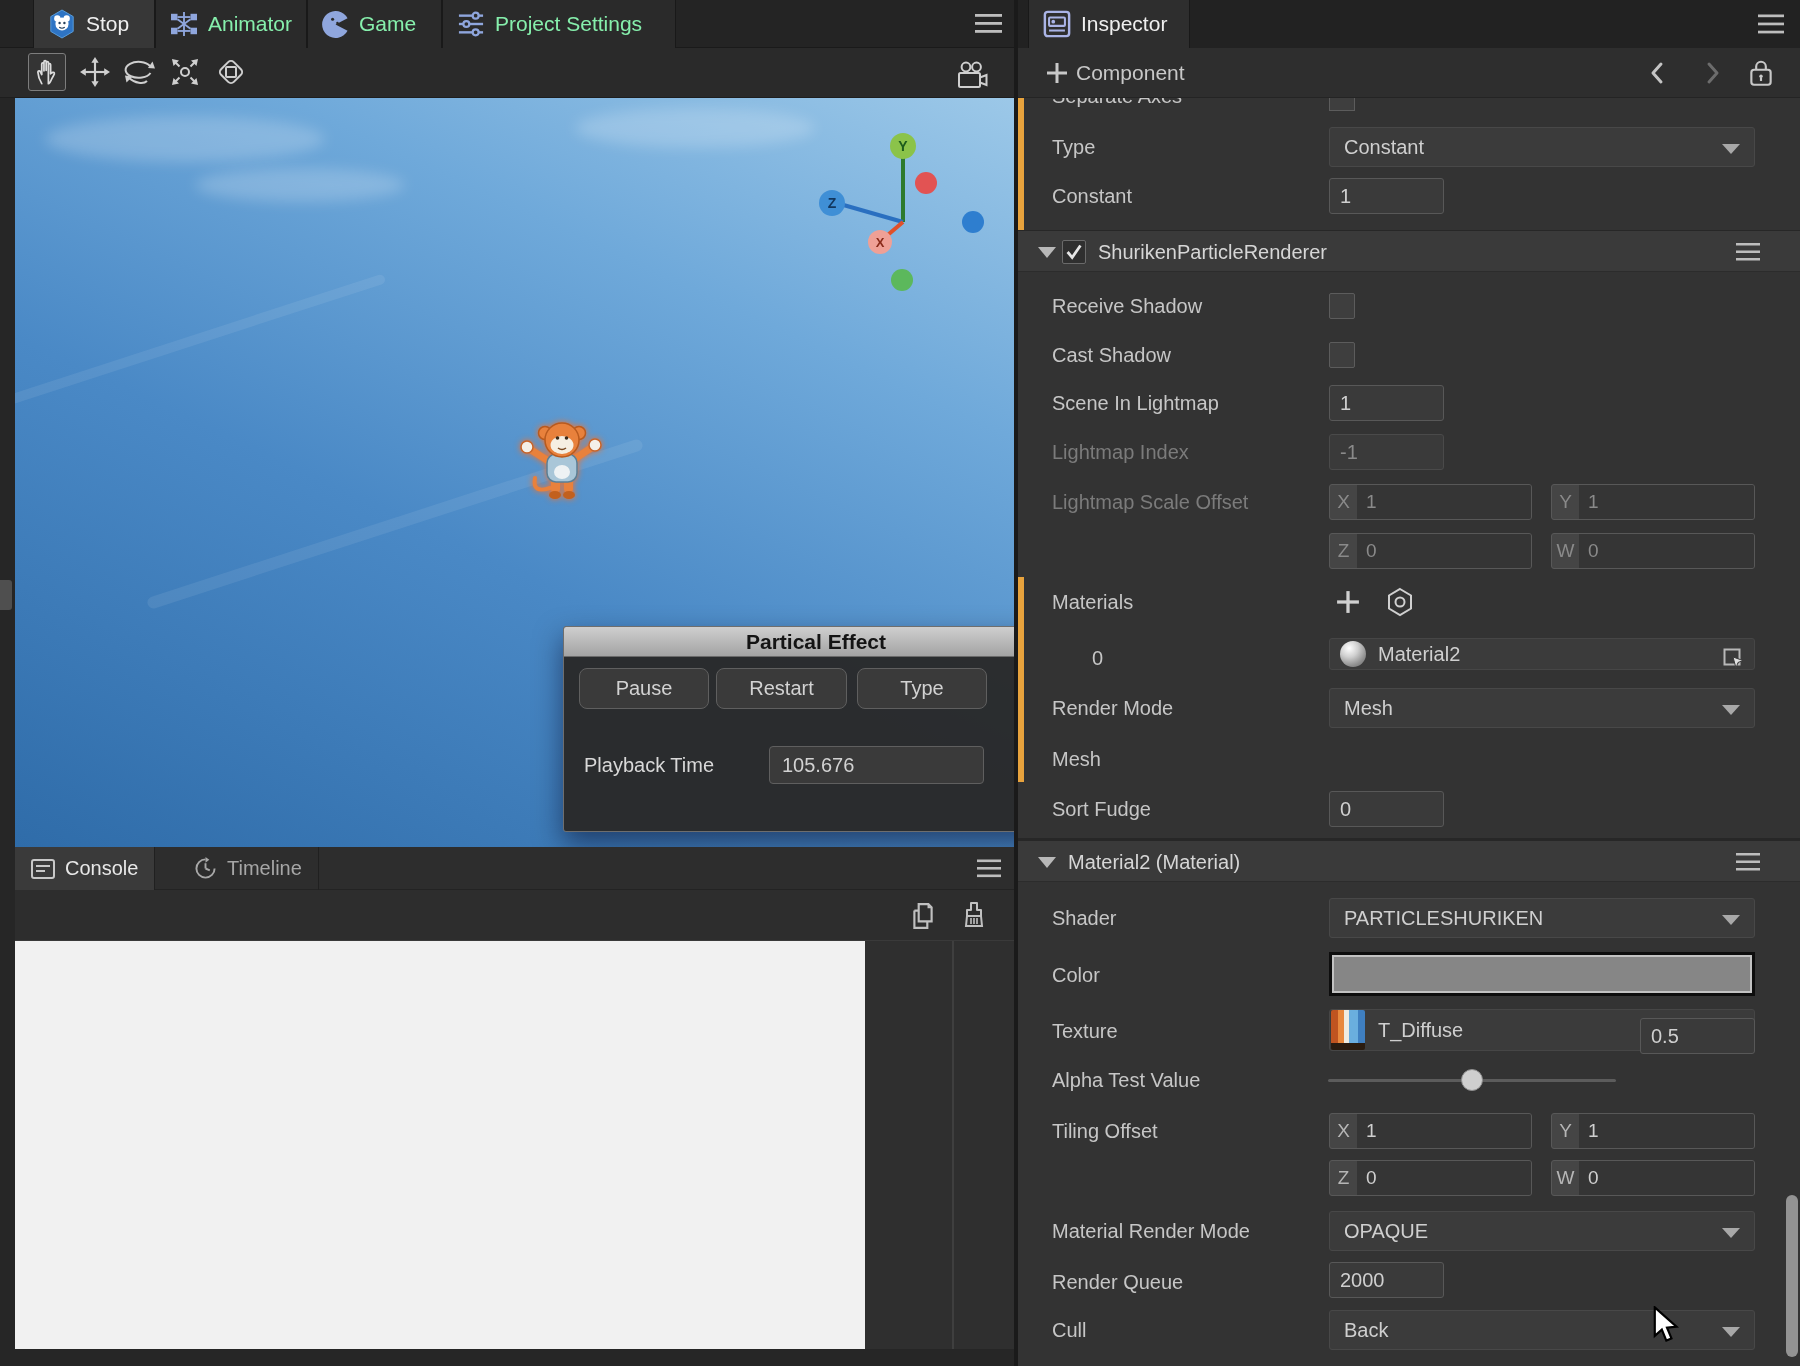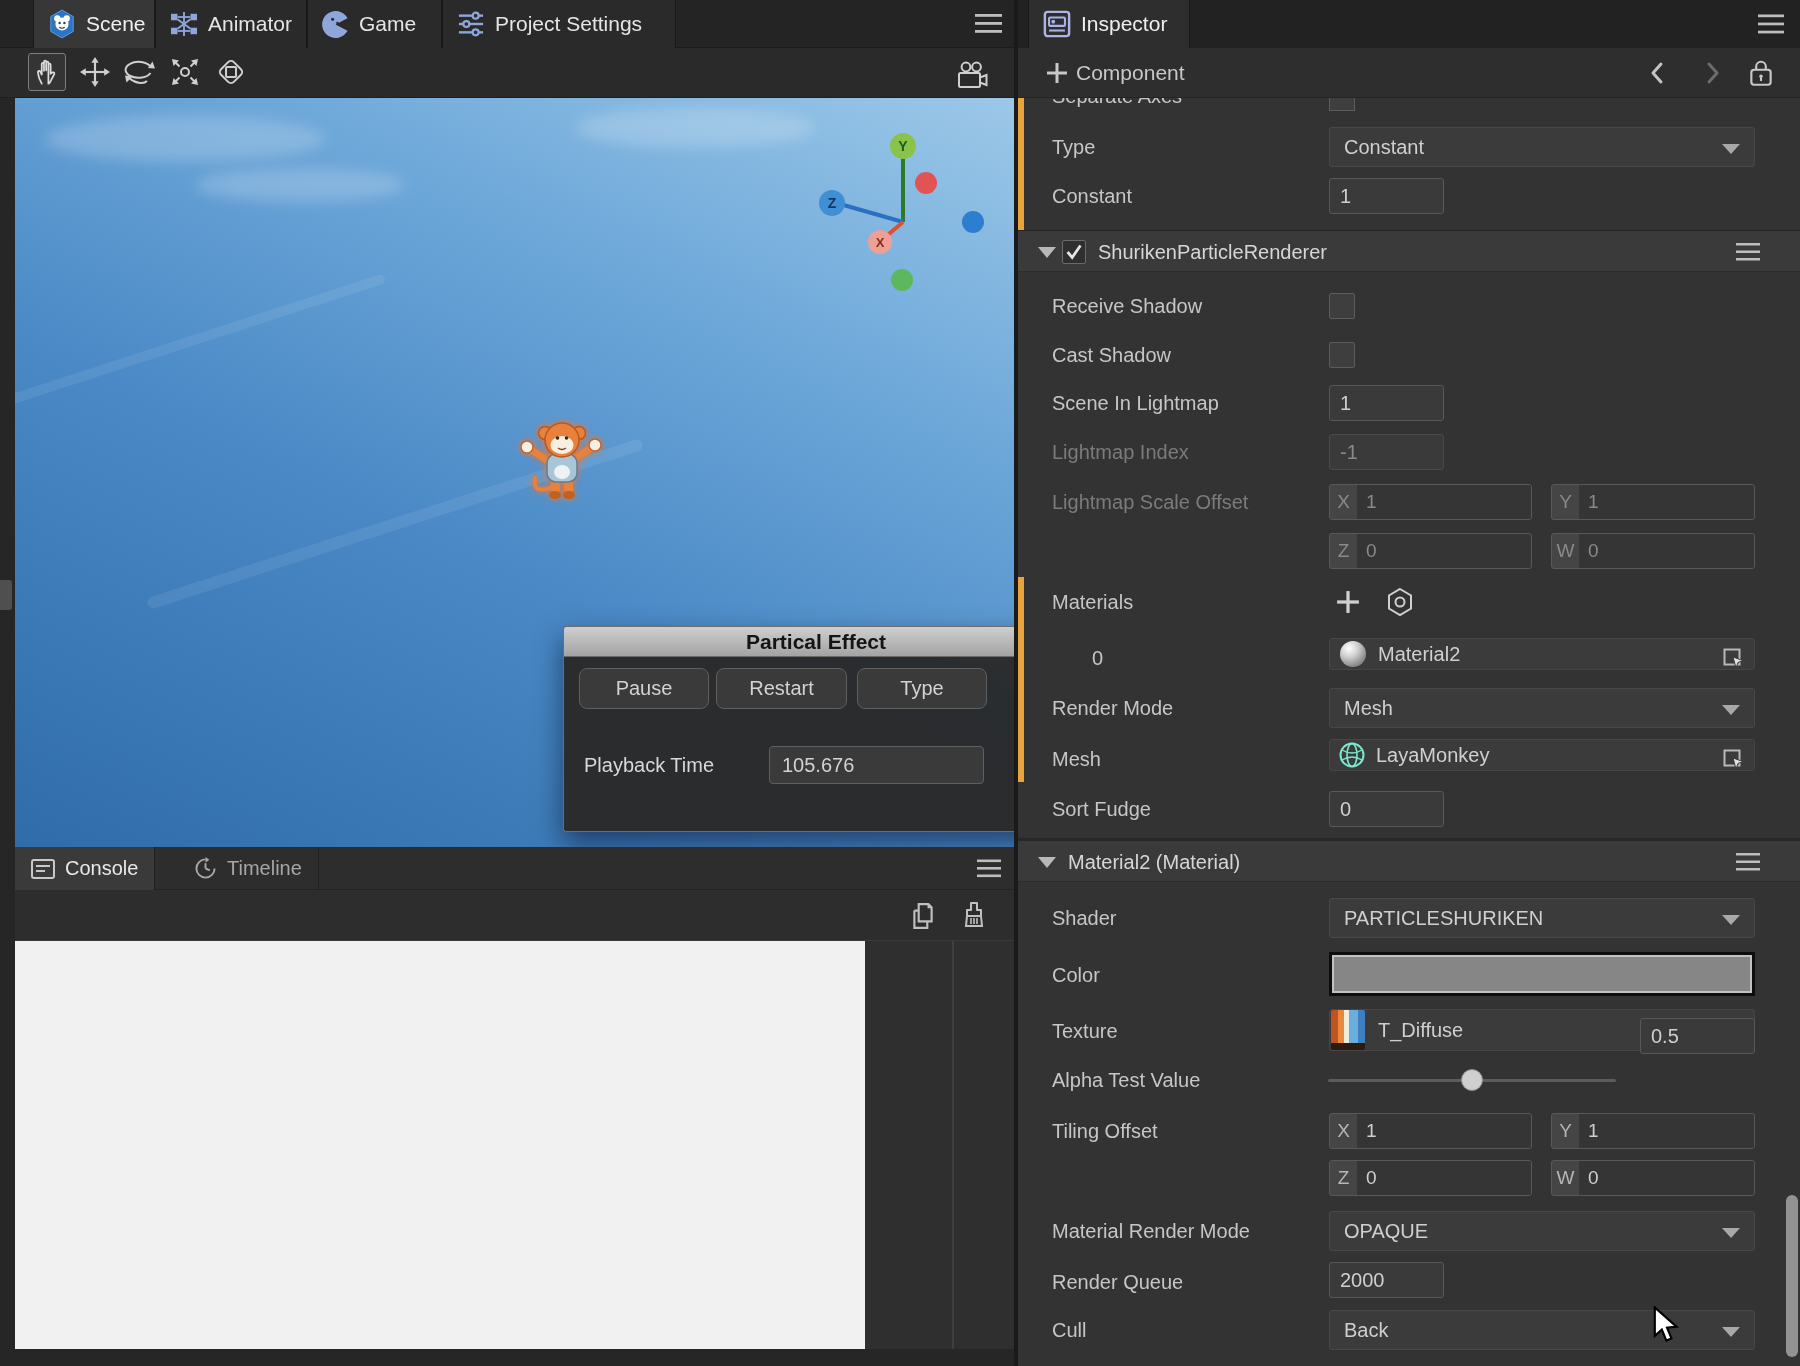--- a/index.html
+++ b/index.html
@@ -2,21 +2,21 @@
 <html><head>
 <meta charset="utf-8">
 <style>
   *{margin:0;padding:0;box-sizing:border-box}
   html,body{background:#111;font-family:"Liberation Sans",sans-serif}
   #root{position:relative;width:1800px;height:1366px;background:#2e2e2e;overflow:hidden}
   .abs{position:absolute}
   svg{display:block}
   
   .tabbar{background:#242424;border-bottom:1px solid #1a1a1a}
-  .tab{position:absolute;top:0;height:48px;display:flex;align-items:center;gap:10px;padding:0 14px;background:#2a2a2a;border-right:1px solid #191919;border-left:1px solid #191919;color:#e5e5e5;font-size:21px;white-space:nowrap}
+  .tab{position:absolute;top:0;height:48px;display:flex;align-items:center;gap:10px;padding:0 14px;background:#2a2a2a;border-right:1px solid #191919;border-left:1px solid #191919;color:#86efac;font-size:21px;white-space:nowrap}
   .tab.active{background:#373737;color:#efefef}
   .toolbar{background:#2a2a2a;border-bottom:1px solid #1e1e1e}
   .toolbtn{position:absolute;width:38px;height:38px;display:flex;align-items:center;justify-content:center;border-radius:3px}
   .toolbtn.sel{border:1px solid #7d7d7d;background:#343434}
   
   #viewport{background:linear-gradient(205deg,#9cc8e8 0%,#6fa9da 28%,#4a89c6 58%,#2f6ca9 100%);overflow:hidden}
   .cloud{position:absolute;background:rgba(255,255,255,.20);border-radius:50%;filter:blur(7px)}
   .streak{position:absolute;background:rgba(255,255,255,.08);transform:rotate(-18deg);border-radius:6px}
   
   #pdialog{background:rgba(41,41,41,.97);border:1px solid #6e6e6e;border-radius:3px;box-shadow:0 12px 28px rgba(0,0,30,.5);overflow:hidden}
@@ -60,21 +60,21 @@
         <svg width="28" height="30" viewBox="0 0 30 32">
             <path d="M15 1 L27 8 V24 L15 31 L3 24 V8 Z" fill="#2e74c4" stroke="#5aa0e0"></path>
             <circle cx="10" cy="10" r="3.4" fill="#fff"></circle>
             <circle cx="20" cy="10" r="3.4" fill="#fff"></circle>
             <circle cx="15" cy="16" r="7" fill="#fff"></circle>
             <circle cx="12.4" cy="15" r="1.3" fill="#26405c"></circle>
             <circle cx="17.6" cy="15" r="1.3" fill="#26405c"></circle>
             <path d="M12 19.5 Q15 21.5 18 19.5" stroke="#26405c" fill="none" stroke-width="1.2"></path>
           </svg>
       </span>
-      <span>Scene</span>
+      <span>Stop</span>
     </div>
     <div class="tab" style="left:155px;width:152px">
       <span>
         <svg width="28" height="26" viewBox="0 0 30 28">
             <g fill="#8fa6dd">
               <rect x="1" y="3" width="7" height="7"></rect>
               <rect x="22" y="3" width="7" height="7"></rect>
               <rect x="1" y="18" width="7" height="7"></rect>
               <rect x="22" y="18" width="7" height="7"></rect>
             </g>
@@ -467,36 +467,20 @@
     </span>
   </div>
 
   <div class="lbl" style="top:688px">Render Mode</div>
   <div class="dd" style="left:1329px;top:688px;width:426px;height:40px">
     <span>Mesh</span>
     <span class="arrow"></span>
   </div>
 
   <div class="lbl" style="top:739px">Mesh</div>
-  <div class="resbtn" style="left:1329px;top:739px;width:426px">
-    <span style="margin-left:8px">
-      <svg width="28" height="28" viewBox="0 0 28 28">
-          <circle cx="14" cy="14" r="11.5" fill="none" stroke="#7ce8cf" stroke-width="2"></circle>
-          <ellipse cx="14" cy="14" rx="5" ry="11.5" fill="none" stroke="#7ce8cf" stroke-width="1.6"></ellipse>
-          <path d="M4 9 Q14 15 24 9 M4 19 Q14 13 24 19" fill="none" stroke="#7ce8cf" stroke-width="1.4"></path>
-        </svg>
-    </span>
-    <span style="margin-left:10px">LayaMonkey</span>
-    <span class="pick">
-      <svg width="24" height="24" viewBox="0 0 24 24">
-          <rect x="2.5" y="2.5" width="15" height="15" fill="none" stroke="#b8b8b8" stroke-width="2"></rect>
-          <path d="M11 10 L21 13.5 L16 15.5 L14 21 Z" fill="#e0e0e0" stroke="#3a3a3a" stroke-width="1"></path>
-        </svg>
-    </span>
-  </div>
 
   <div class="lbl" style="top:789px">Sort Fudge</div>
   <div class="inp" style="left:1329px;top:791px;width:115px;height:36px">0</div>
 
   <div class="abs" style="left:1018px;top:838px;width:782px;height:2px;background:#272727"></div>
   <div class="hdr" style="top:840px">
     <span class="tri" style="left:20px;top:16px"></span>
     <span class="abs" style="left:50px">Material2 (Material)</span>
     <span class="abs burger" style="left:718px;top:12px">
       <svg width="24" height="18" viewBox="0 0 24 18">

